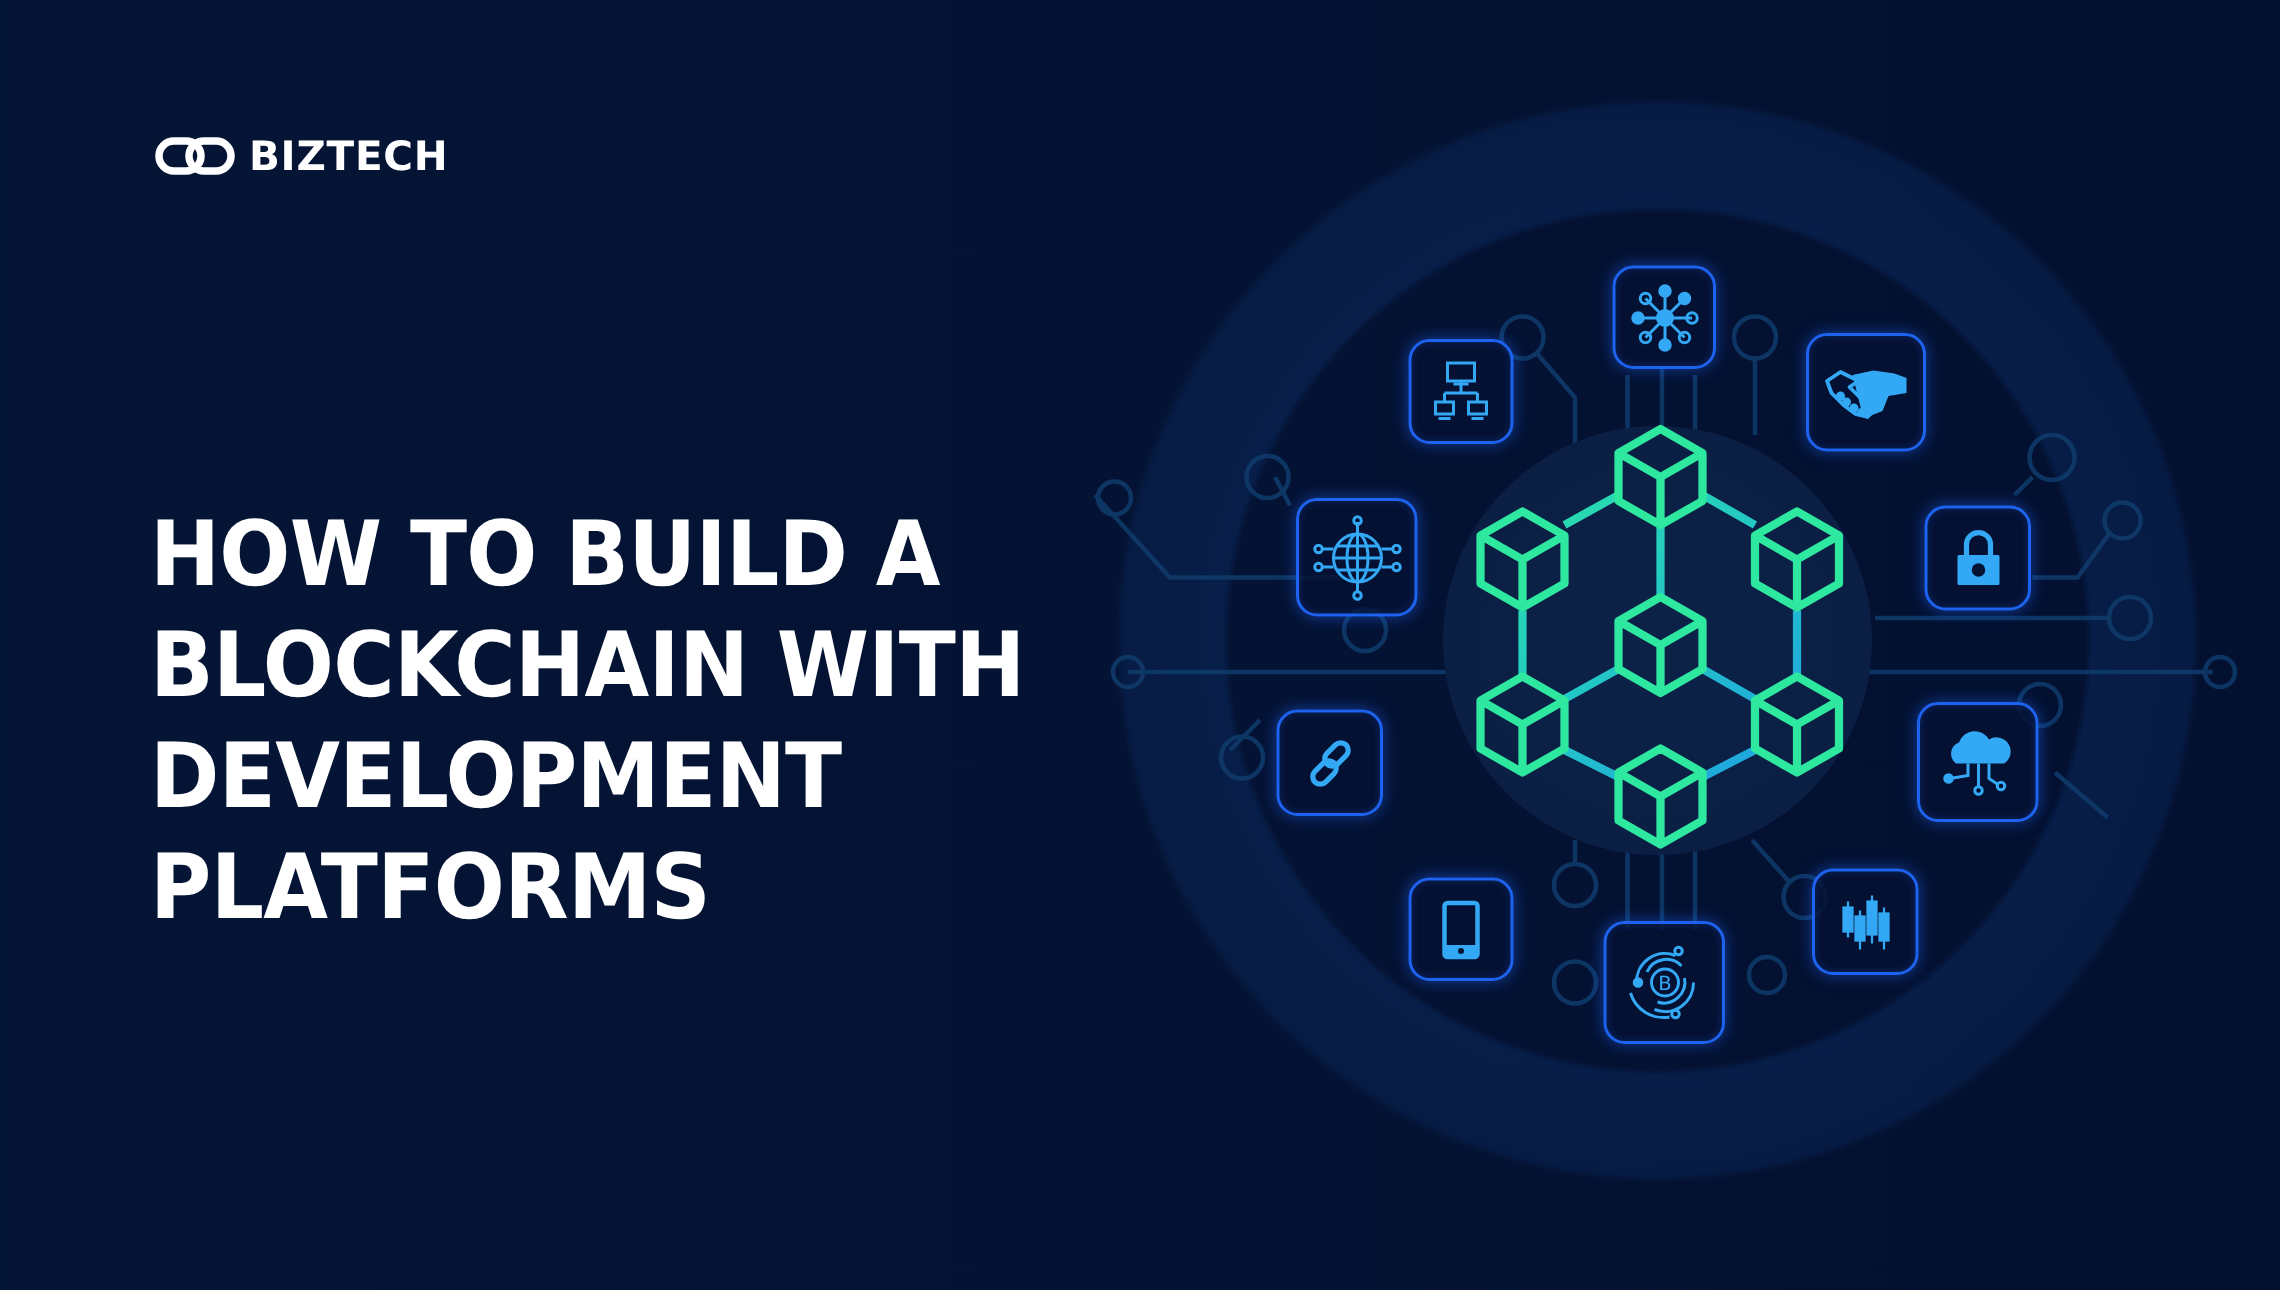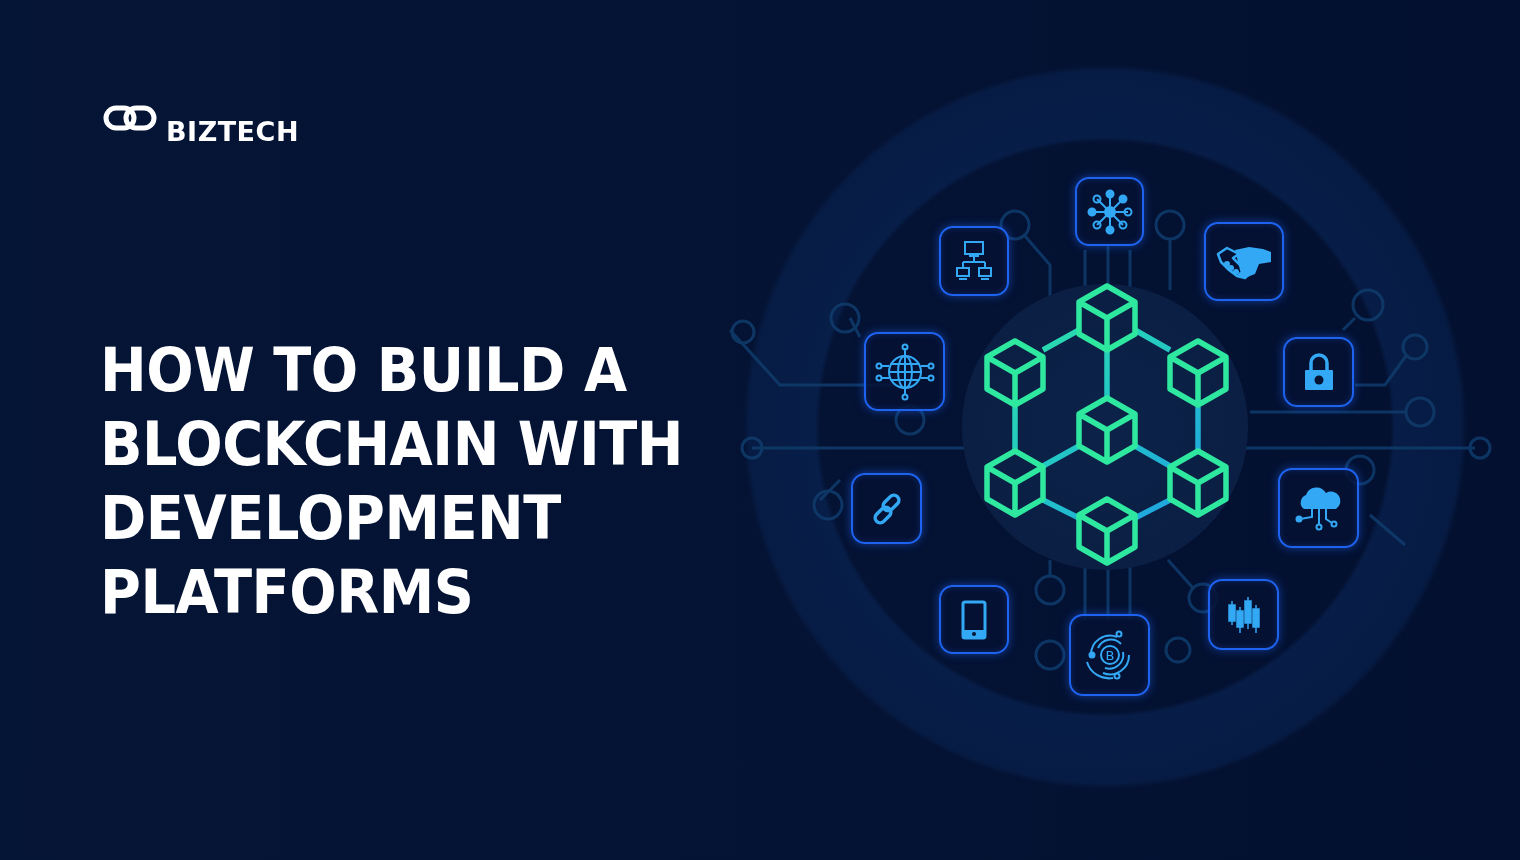--- a/index.html
+++ b/index.html
@@ -13,21 +13,21 @@
     background:
       radial-gradient(circle at 1105px 427px, rgba(7,26,60,0) 0px, rgba(7,26,60,0) 285px, rgba(10,40,90,0.55) 290px, rgba(9,36,82,0.55) 356px, rgba(4,18,51,0) 362px),
       linear-gradient(90deg, #051536 0%, #041233 60%, #031030 100%);
   }
   .logo {
     position: absolute; left: 103px; top: 90px; display: flex; align-items: center; gap: 9px;
   }
   .logo svg { display: block; }
   .logo-text {
     color: #ffffff; font-family: "DejaVu Sans", sans-serif; font-weight: bold;
-    font-size: 27px; letter-spacing: 0.5px; line-height: 27px; margin-top: 28px;
+    font-size: 27px; letter-spacing: 0.5px; line-height: 27px;
   }
   .headline {
     position: absolute; left: 100px; top: 333px; margin: 0;
     color: #ffffff; font-family: "DejaVu Sans", sans-serif; font-weight: bold;
     font-size: 60px; line-height: 74px; letter-spacing: -0.5px;
     transform: scaleX(0.93); transform-origin: left top;
   }
   .headline span { display: block; white-space: nowrap; }
   .art { position: absolute; left: 0; top: 0; width: 1520px; height: 860px; }
   .icon-box {

